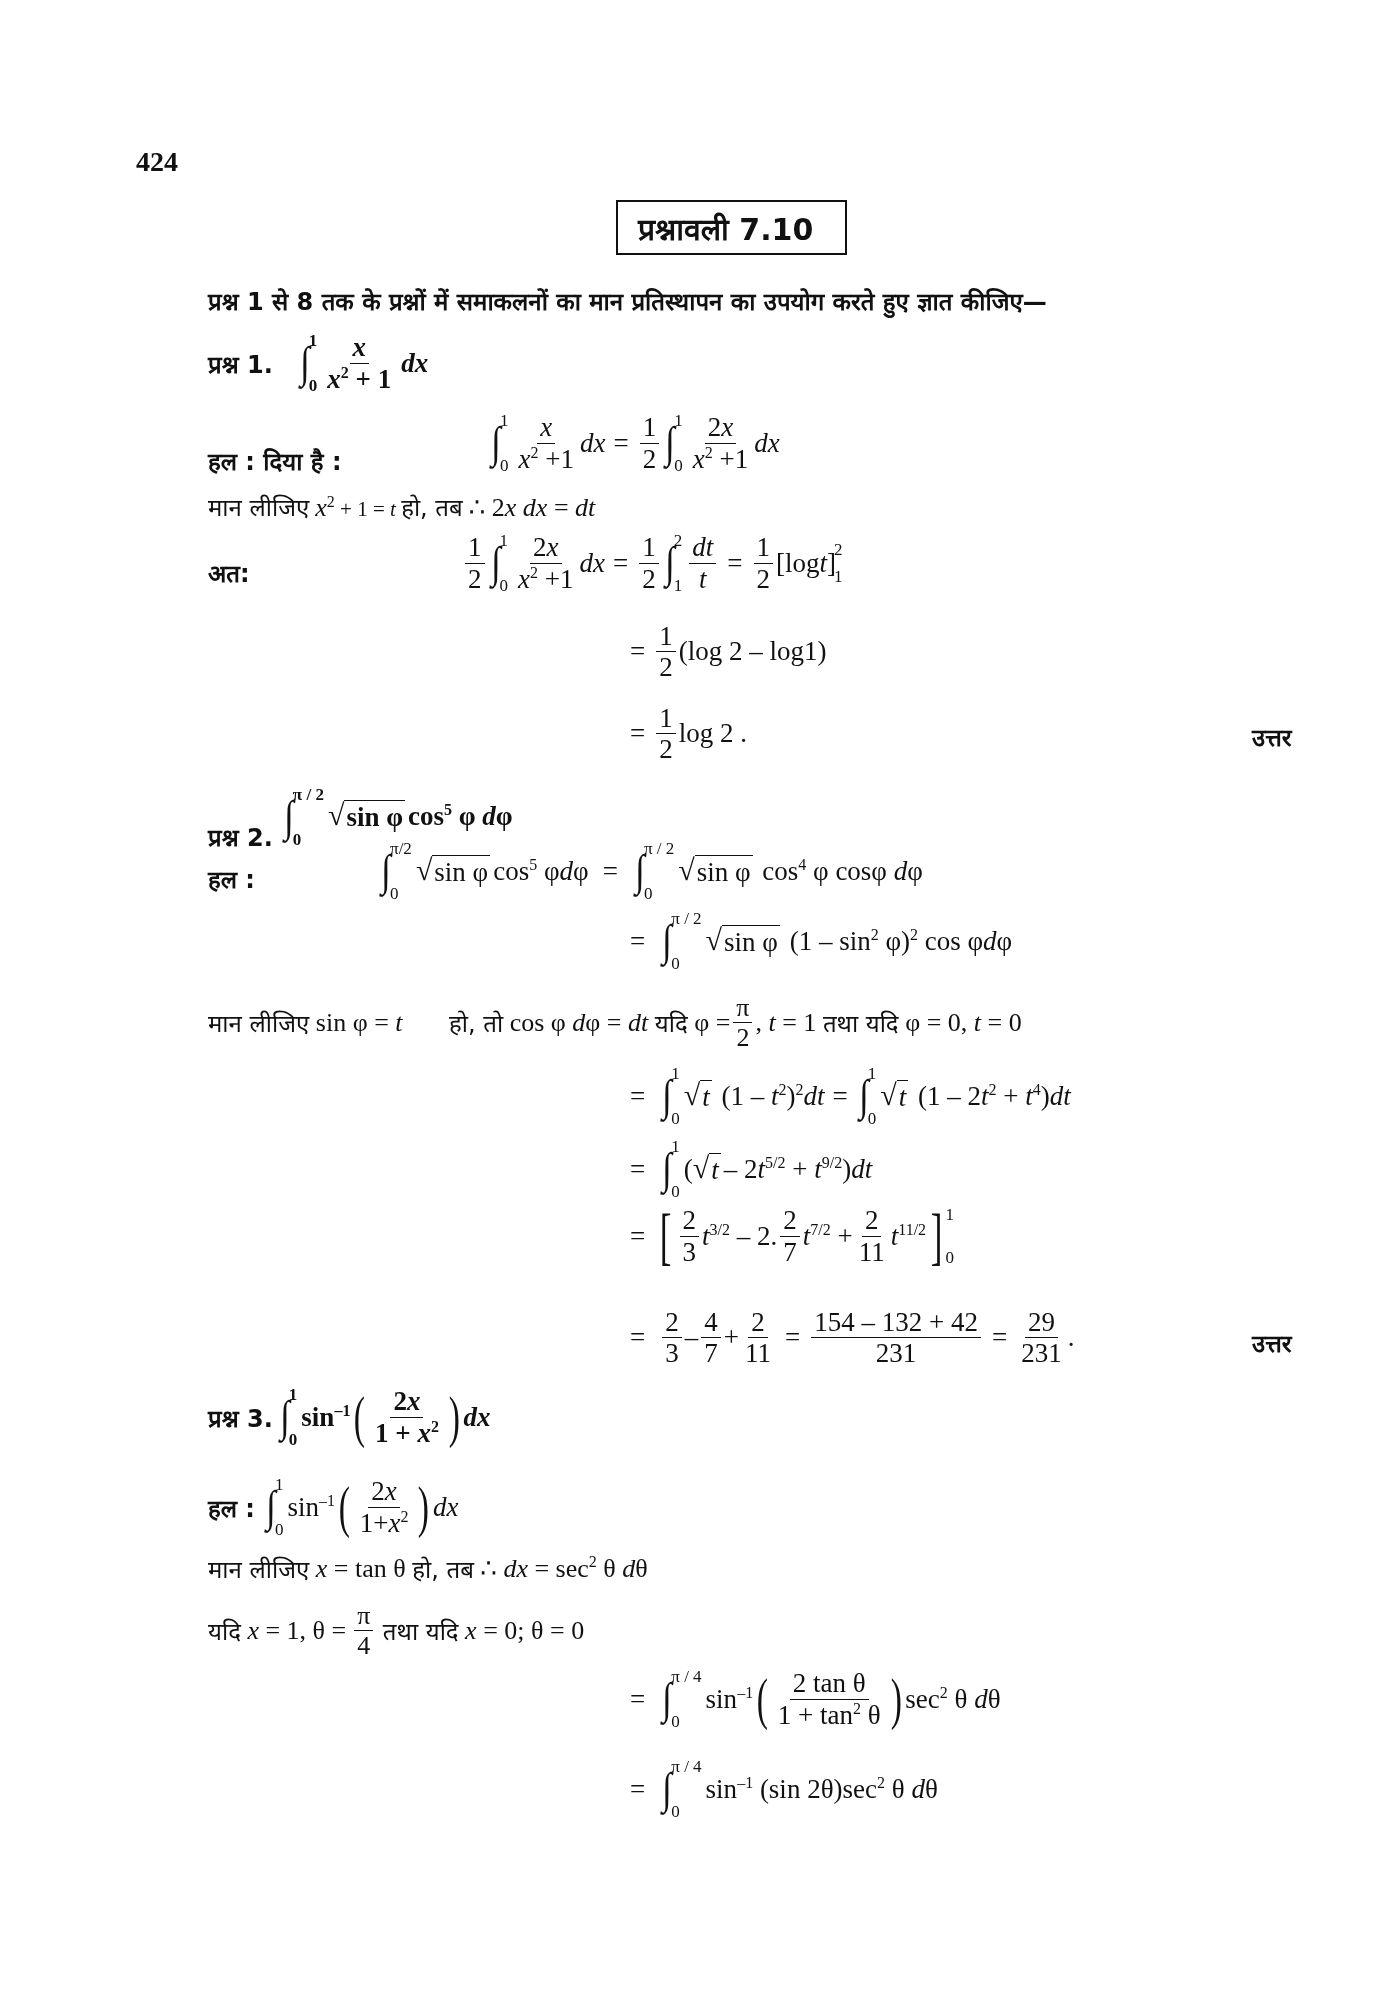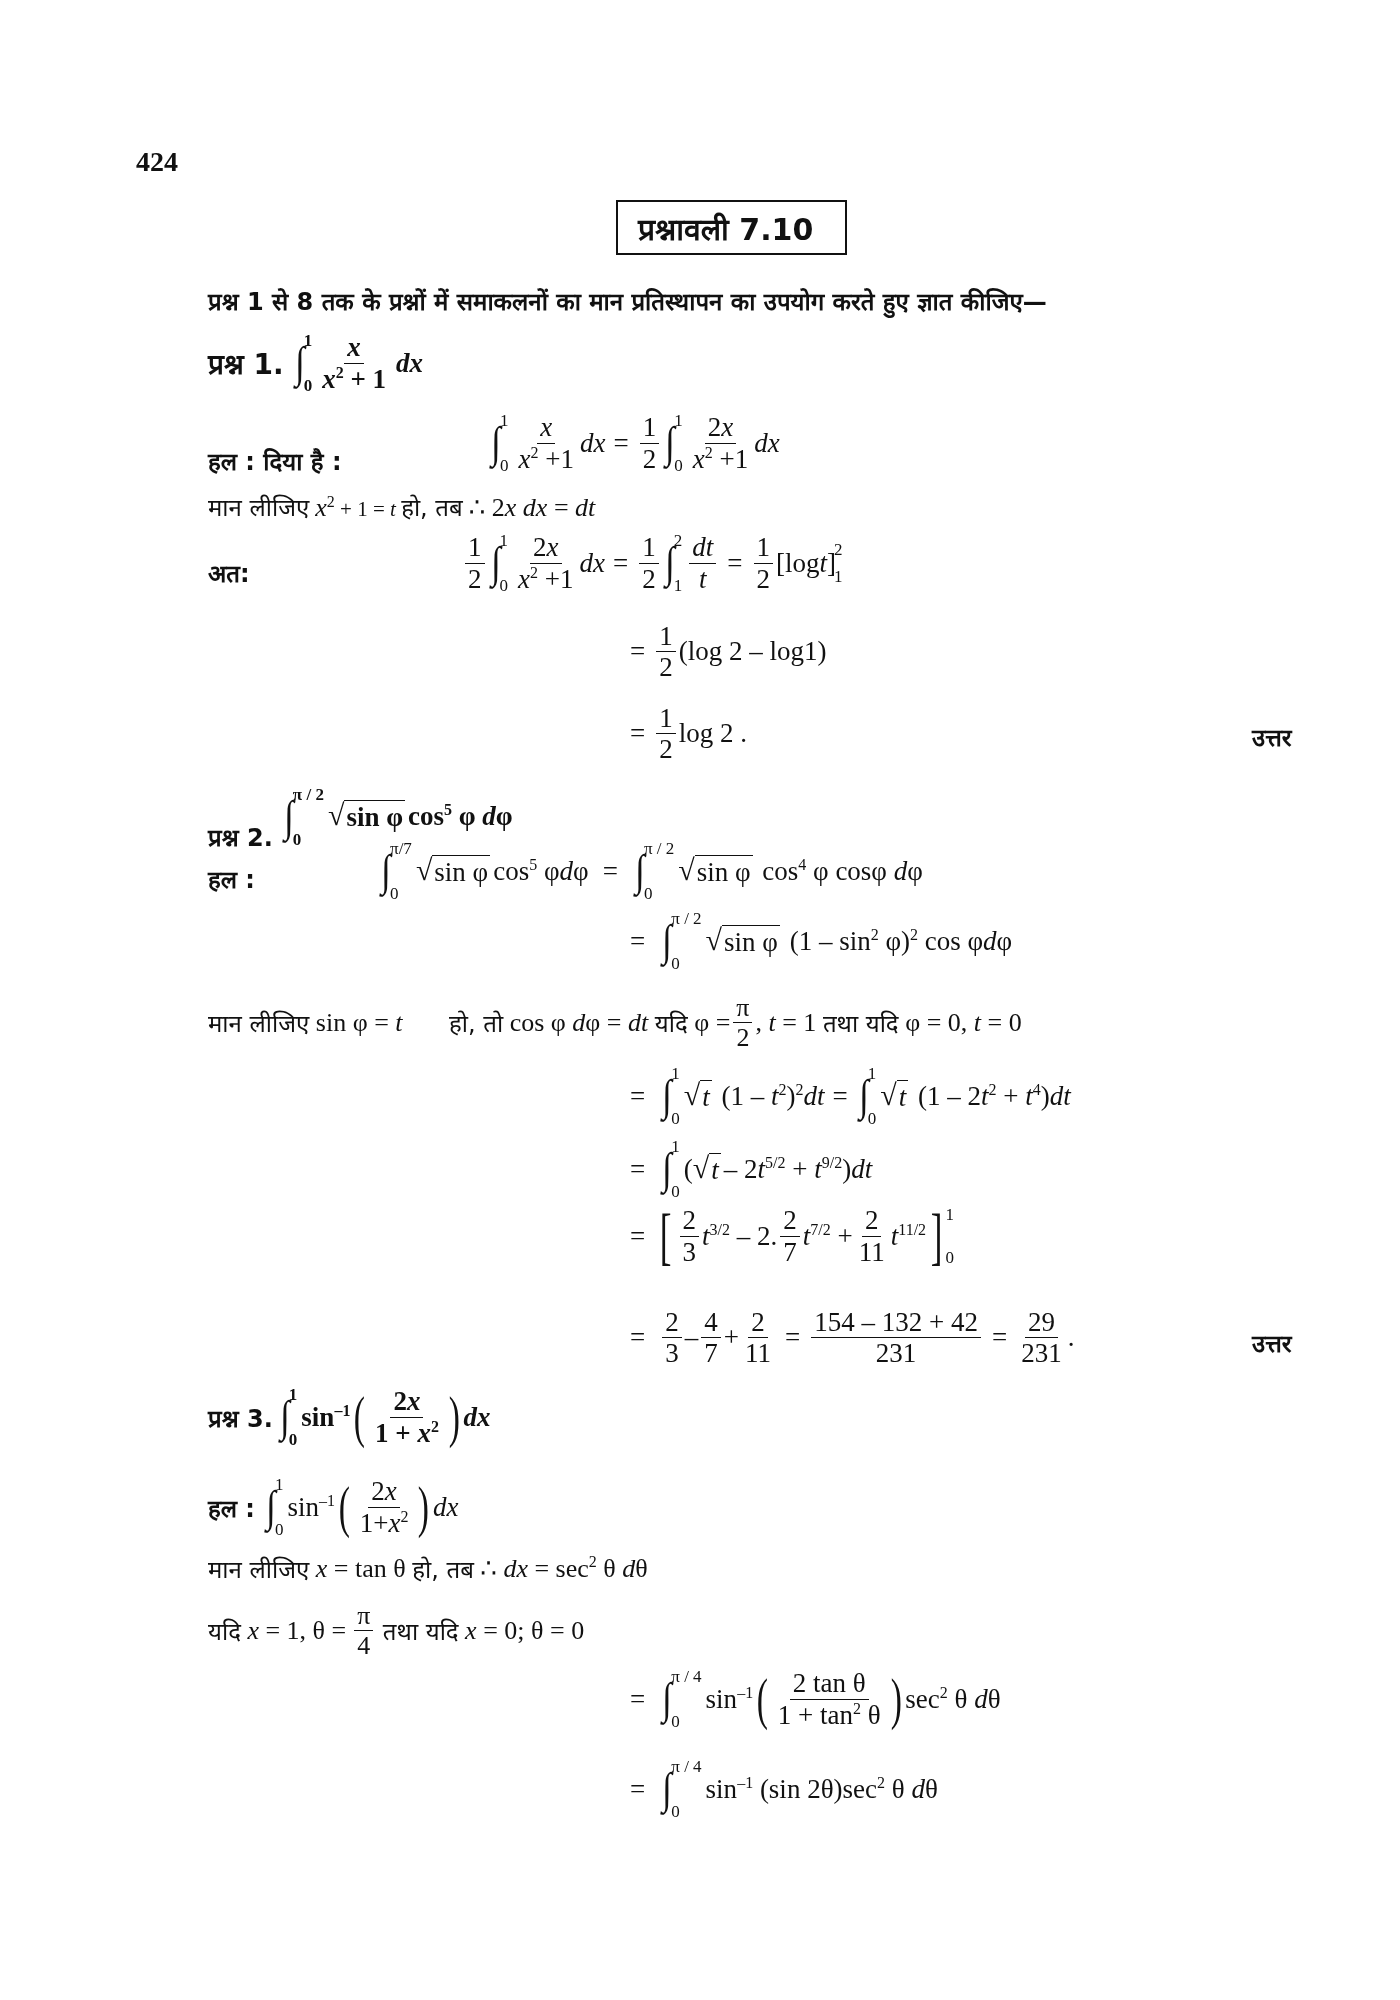--- a/index.html
+++ b/index.html
@@ -32,21 +32,21 @@
 <body>
 
 <div class="abs pn" style="left:136px;top:146px;">424</div>
 <div class="abs hbox" style="left:616px;top:200px;">
   <span class="dv">प्रश्नावली 7.10</span>
 </div>
 <div class="abs dv" style="left:208px;top:284px;font-size:24px;">प्रश्न 1 से 8 तक के प्रश्नों में समाकलनों का मान प्रतिस्थापन का उपयोग करते हुए ज्ञात कीजिए—</div>
 
 <div class="abs" style="left:208px;top:332px;">
   <span class="m bold">
-    <span class="dv" style="font-size:28px;margin-right:8px;">प्रश्न 1.</span>
+    <span class="dv" style="font-size:24px;margin-right:24px;">प्रश्न 1.</span>
     <span class="int">
         <span class="sym">∫</span>
         <span class="lims">
           <span>1</span>
           <span>0</span>
         </span>
       </span>
     <span class="frac">
         <span class="num"><i>x</i></span>
         <span class="den"><i>x</i><sup>2</sup> + 1</span>
@@ -184,21 +184,21 @@
     <span>cos<sup>5</sup> φ <i>d</i>φ</span>
   </span>
 </div>
 
 <div class="abs dv" style="left:208px;top:862px;font-size:24px;">हल :</div>
 <div class="abs" style="left:378px;top:840px;">
   <span class="m">
     <span class="int">
         <span class="sym">∫</span>
         <span class="lims">
-          <span>π/7</span>
+          <span>π/2</span>
           <span>0</span>
         </span>
       </span>
     <span class="sqrt">
         <span class="rad">√</span>
         <span class="arg">sin φ</span>
       </span>
     <span>cos<sup>5</sup> φ<i>d</i>φ</span>
       <span class="eq" style="margin:0 14px;">=</span>
     <span class="int">

